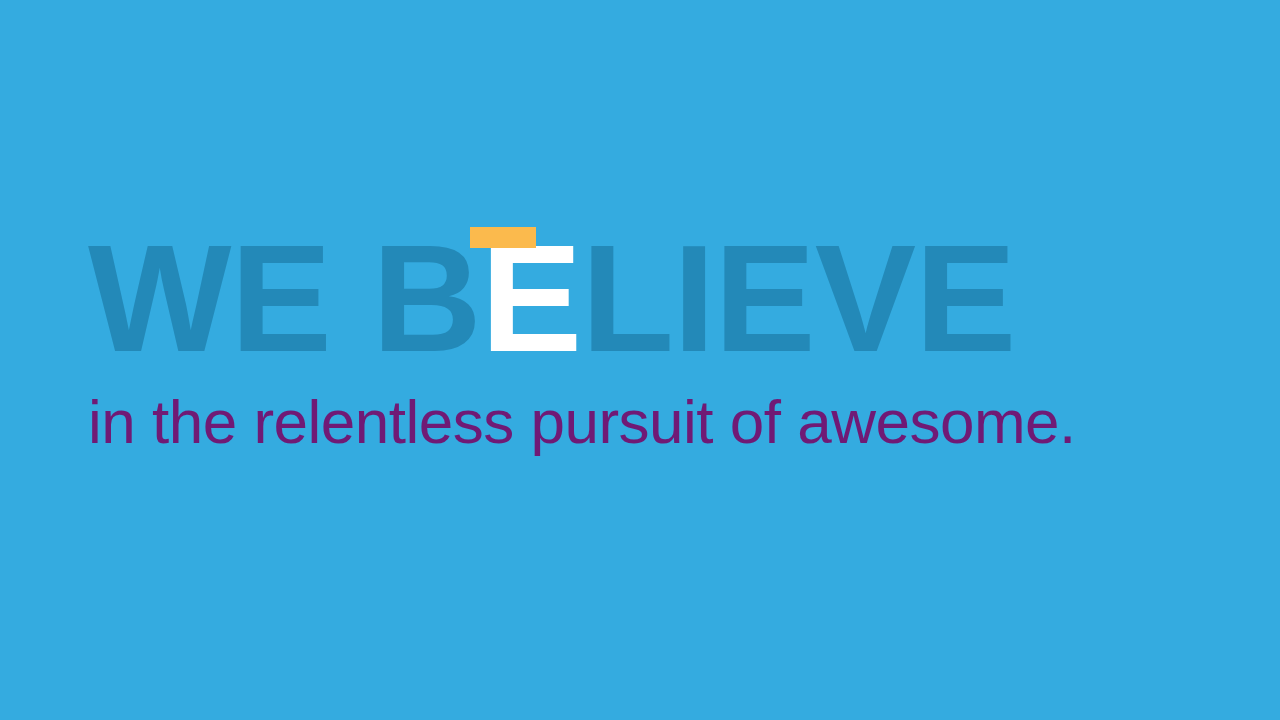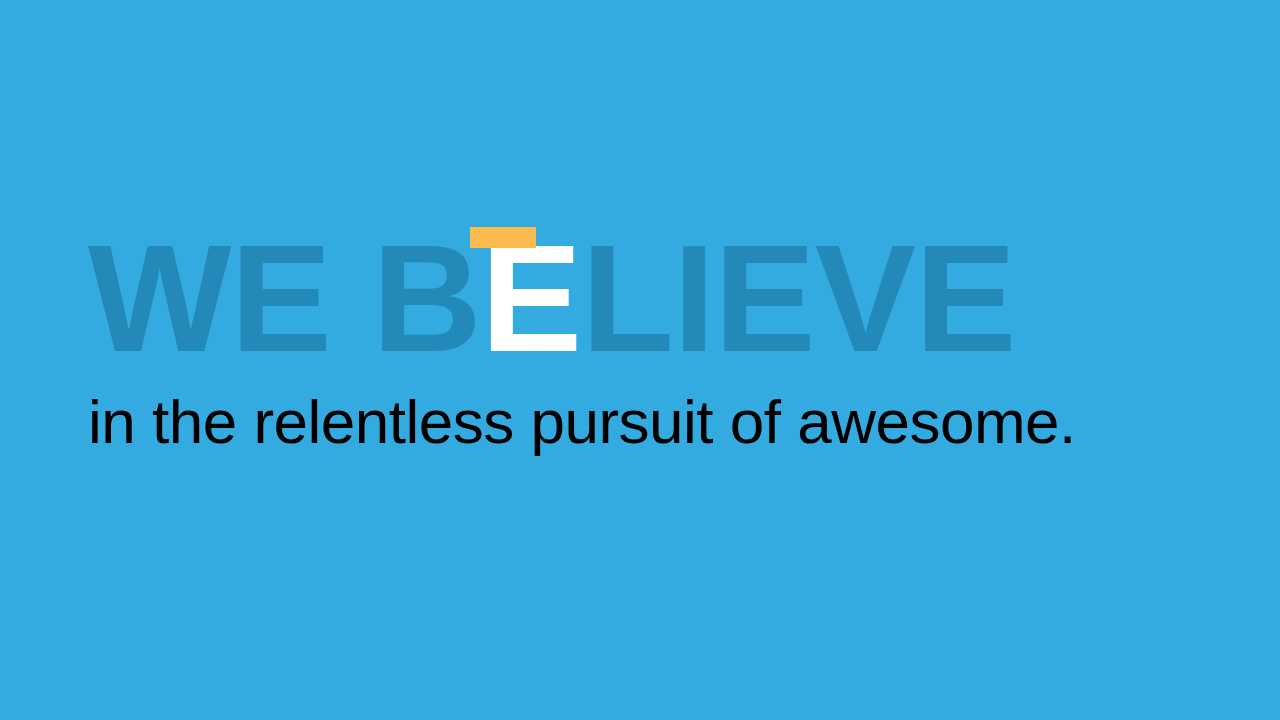--- a/index.html
+++ b/index.html
@@ -55,21 +55,21 @@
   .subtitle {
     position: absolute;
     left: 88px;
     top: 386px;
     margin: 0;
     font-size: 62px;
     font-weight: normal;
     line-height: 72px;
     letter-spacing: -0.5px;
     white-space: nowrap;
-    color: #000000;
+    color: #701a75;
   }
 
   
   .footer {
     position: absolute;
     left: 0;
     top: 640px;
     width: 1280px;
     height: 80px;
   }

